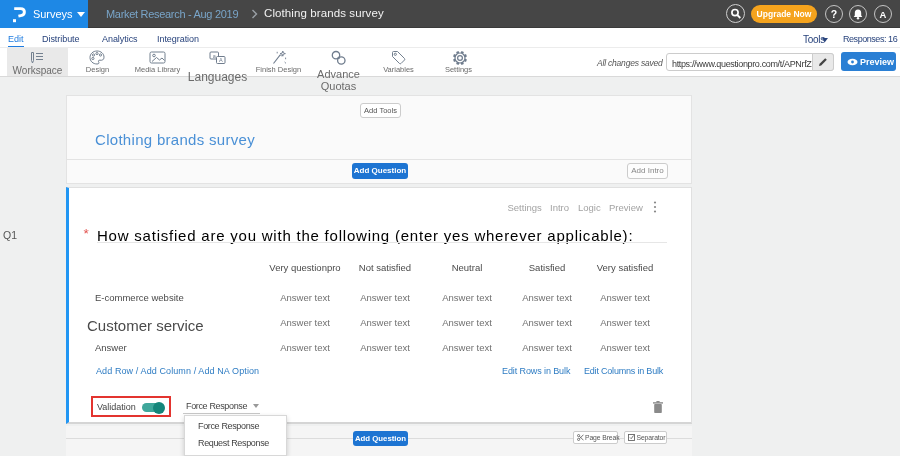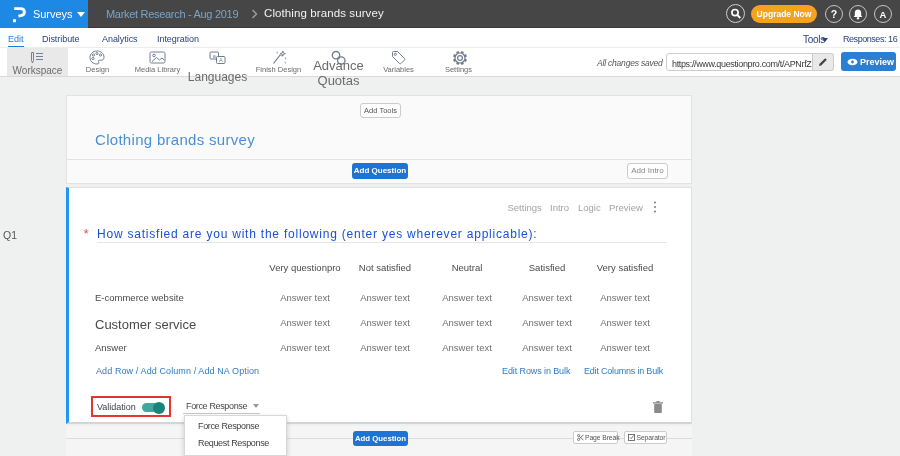--- a/index.html
+++ b/index.html
@@ -115,21 +115,21 @@
     <line x1="12.25" y1="6.24" x2="14.47" y2="5.32" stroke="#6f7c8d" stroke-width="2.6"></line>
  <circle cx="8" cy="8" r="5" fill="#fff" stroke="#6f7c8d" stroke-width="1.2"></circle>
  <circle cx="8" cy="8" r="2.4" fill="#fff" stroke="#6f7c8d" stroke-width="1.2"></circle>
 </svg>
 
 <div class="a ct" style="left:7px;top:65px;width:61px;font-size:10px;color:#6b6b6b">Workspace</div>
 <div class="a ct" style="left:67px;top:65px;width:61px;font-size:7.5px;color:#6b6b6b">Design</div>
 <div class="a ct" style="left:127px;top:65px;width:61px;font-size:7.5px;color:#6b6b6b">Media Library</div>
 <div class="a ct" style="left:187px;top:70px;width:61px;font-size:12px;color:#6b6b6b">Languages</div>
 <div class="a ct" style="left:248px;top:65px;width:61px;font-size:7.5px;color:#6b6b6b">Finish Design</div>
-<div class="a ct" style="left:308px;top:58px;width:61px;font-size:13px;color:#6b6b6b">Advance Quotas</div>
+<div class="a ct" style="left:308px;top:68px;width:61px;font-size:11px;color:#6b6b6b">Advance Quotas</div>
 <div class="a ct" style="left:368px;top:65px;width:61px;font-size:7.5px;color:#6b6b6b">Variables</div>
 <div class="a ct" style="left:428px;top:65px;width:61px;font-size:7.5px;color:#6b6b6b">Settings</div>
 
 <div class="a" style="left:597px;top:58px;font-size:8.5px;font-style:italic;color:#555;letter-spacing:-0.2px">All changes saved</div>
 <div class="a" style="left:666px;top:53px;width:168px;height:18px;background:#fff;border:1px solid #ccc;border-radius:3px"></div>
 <div class="a" style="left:672px;top:58.5px;font-size:9px;color:#3a3a3a;letter-spacing:-0.35px">https://www.questionpro.com/t/APNrfZ</div>
 <div class="a" style="left:812px;top:53px;width:22px;height:18px;background:#e9e9e9;border:1px solid #ccc;border-radius:0 3px 3px 0"></div>
 <svg class="a" style="left:818px;top:57px" width="10" height="10" viewBox="0 0 10 10">
  <path d="M1 9 L1.6 6.8 L7.2 1.2 L8.8 2.8 L3.2 8.4 Z" fill="#444"></path>
 </svg>
@@ -154,31 +154,31 @@
 <div class="a" style="left:550px;top:202px;font-size:9.5px;color:#a3a3a3">Intro</div>
 <div class="a" style="left:578px;top:202px;font-size:9.5px;color:#a3a3a3">Logic</div>
 <div class="a" style="left:609px;top:202px;font-size:9.5px;color:#a3a3a3">Preview</div>
 <svg class="a" style="left:653px;top:201px" width="4" height="12" viewBox="0 0 4 12">
     <circle cx="2" cy="1.5" r="1.1" fill="#888"></circle>
     <circle cx="2" cy="6" r="1.1" fill="#888"></circle>
     <circle cx="2" cy="10.5" r="1.1" fill="#888"></circle>
   </svg>
 
 <div class="a" style="left:83.5px;top:226px;font-size:13.5px;color:#e2504c">*</div>
-<div class="a" style="left:97px;top:226.5px;font-size:12px;color:#1d4ed8;letter-spacing:0.78px">How satisfied are you with the following (enter yes wherever applicable):</div>
+<div class="a" style="left:97px;top:226.5px;font-size:15px;color:#000000;letter-spacing:0.78px">How satisfied are you with the following (enter yes wherever applicable):</div>
 <div class="a" style="left:97px;top:242px;width:570px;height:1px;background:#e6e6e6"></div>
 
 <div class="a ct" style="left:255px;top:262px;width:100px;font-size:9.5px;color:#4a4a4a">Very questionpro</div>
 <div class="a ct" style="left:335px;top:262px;width:100px;font-size:9.5px;color:#4a4a4a">Not satisfied</div>
 <div class="a ct" style="left:417px;top:262px;width:100px;font-size:9.5px;color:#4a4a4a">Neutral</div>
 <div class="a ct" style="left:497px;top:262px;width:100px;font-size:9.5px;color:#4a4a4a">Satisfied</div>
 <div class="a ct" style="left:575px;top:262px;width:100px;font-size:9.5px;color:#4a4a4a">Very satisfied</div>
 
 <div class="a" style="left:95px;top:291.5px;font-size:9.5px;color:#4a4a4a">E-commerce website</div>
-<div class="a" style="left:95px;top:316.5px;font-size:13px;color:#4a4a4a">Customer service</div>
+<div class="a" style="left:87px;top:316.5px;font-size:15px;color:#4a4a4a">Customer service</div>
 <div class="a" style="left:95px;top:341.5px;font-size:9.5px;color:#4a4a4a">Answer</div>
 
 <div class="a ct" style="left:255px;top:291.5px;width:100px;font-size:9.5px;color:#707070">Answer text</div>
 <div class="a ct" style="left:335px;top:291.5px;width:100px;font-size:9.5px;color:#707070">Answer text</div>
 <div class="a ct" style="left:417px;top:291.5px;width:100px;font-size:9.5px;color:#707070">Answer text</div>
 <div class="a ct" style="left:497px;top:291.5px;width:100px;font-size:9.5px;color:#707070">Answer text</div>
 <div class="a ct" style="left:575px;top:291.5px;width:100px;font-size:9.5px;color:#707070">Answer text</div>
 <div class="a ct" style="left:255px;top:316.5px;width:100px;font-size:9.5px;color:#707070">Answer text</div>
 <div class="a ct" style="left:335px;top:316.5px;width:100px;font-size:9.5px;color:#707070">Answer text</div>
 <div class="a ct" style="left:417px;top:316.5px;width:100px;font-size:9.5px;color:#707070">Answer text</div>

